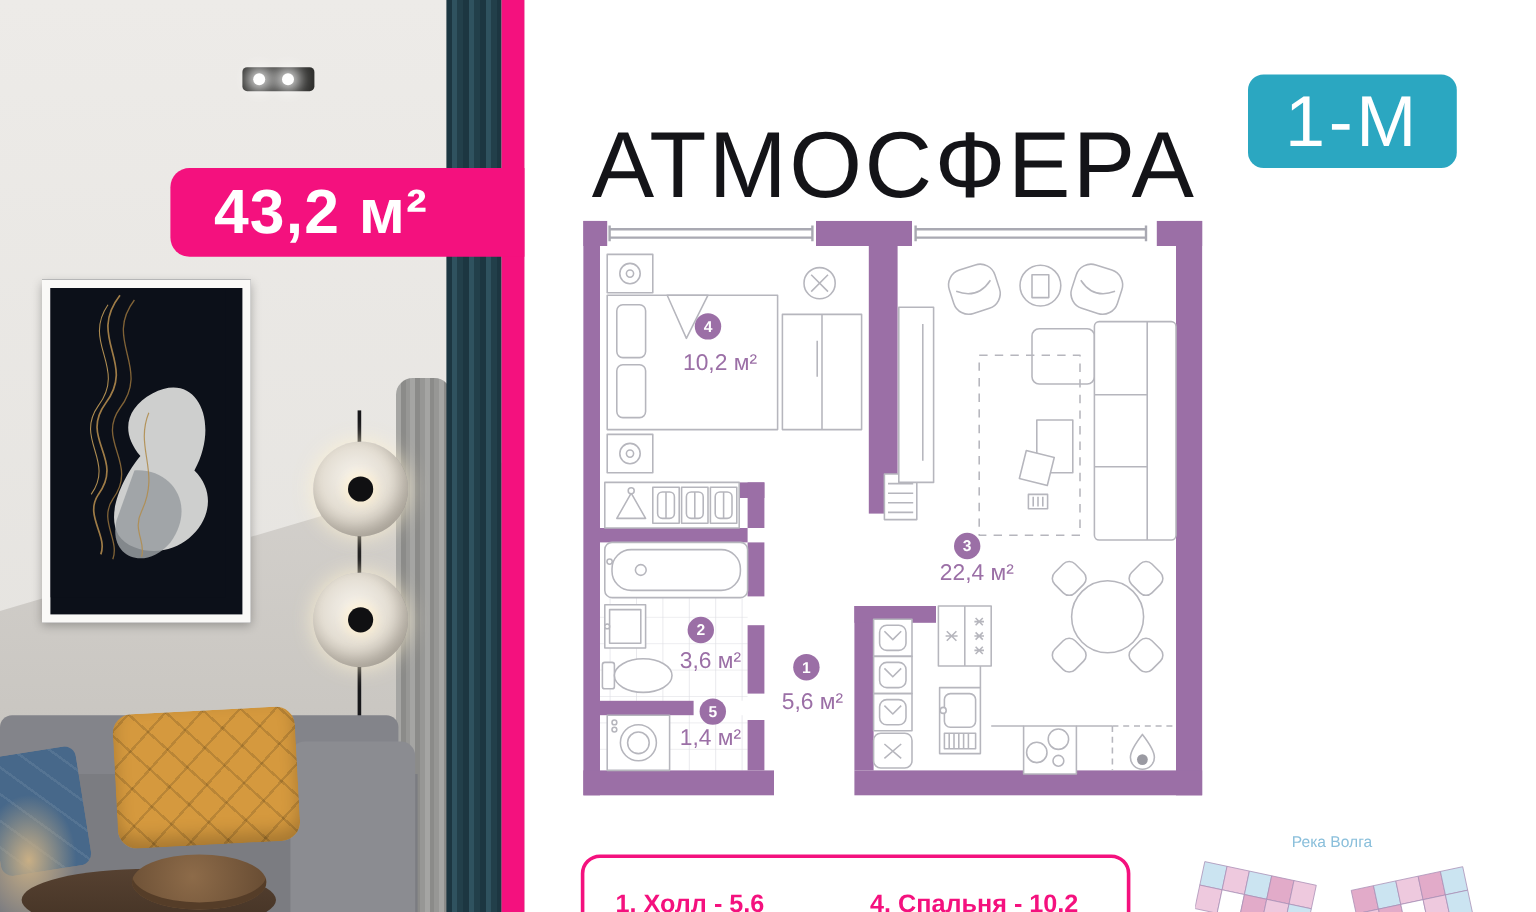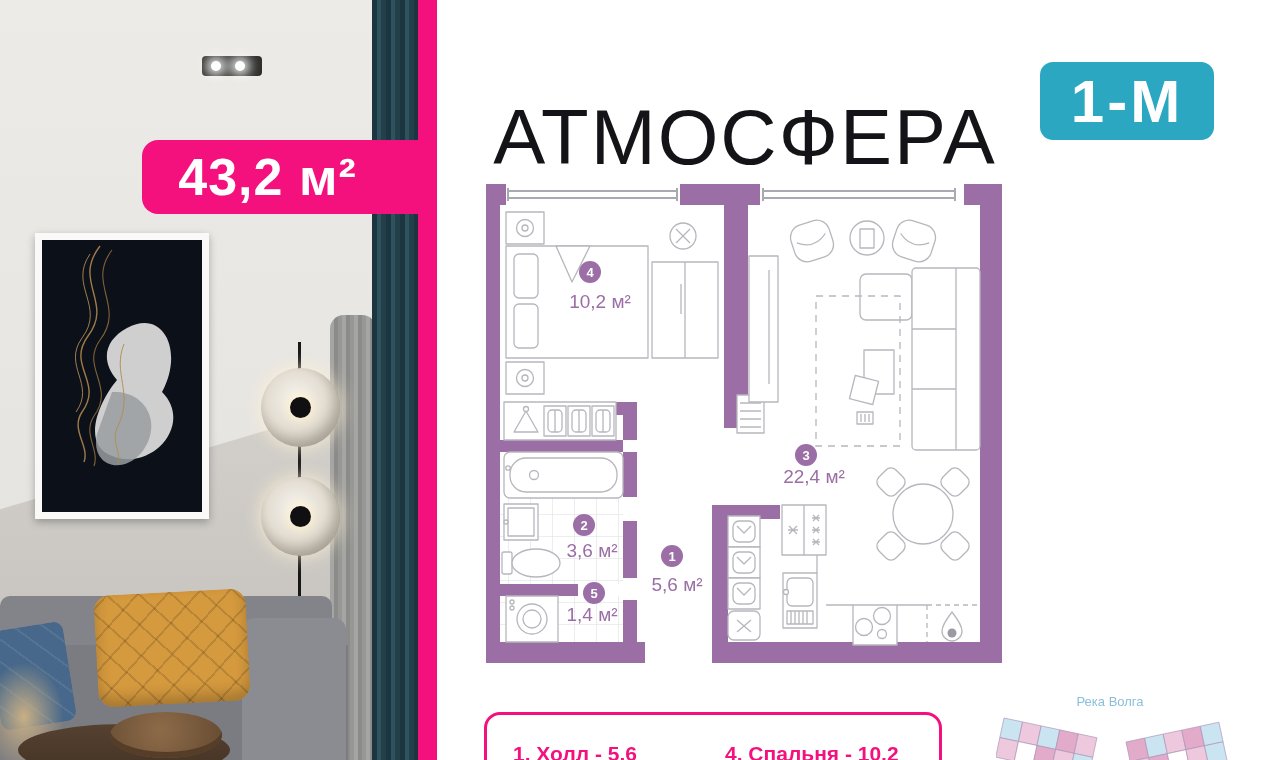--- a/index.html
+++ b/index.html
@@ -54,21 +54,21 @@
   .area-badge{left:142px;top:140px;width:295px;height:74px;background:#F4117E;
        border-radius:16px 0 0 16px;display:flex;align-items:center;justify-content:center;
        padding-right:44px;box-sizing:border-box;color:#fff;font-size:52px;font-weight:bold;
        letter-spacing:1px;}
 
   
   .title{left:445px;top:48px;width:600px;text-align:center;color:#141418;
        font-size:78px;font-weight:300;letter-spacing:2px;margin-top:44px;}
   .type-badge{left:1040px;top:62px;width:174px;height:78px;background:#2BA7C1;border-radius:13px;
        display:flex;align-items:center;justify-content:center;color:#fff;font-size:60px;
-       font-weight:700;letter-spacing:3px;}
+       font-weight:400;letter-spacing:3px;}
 
   
   .plan{left:486px;top:184px;}
   svg text{font-family:"Liberation Sans",sans-serif;}
   .num{fill:#ffffff;font-size:13px;font-weight:bold;text-anchor:middle;}
   .area{fill:#9B6FA6;font-size:19px;text-anchor:middle;}
   .furn{stroke:#b6b6bd;fill:#ffffff;stroke-width:1.3;stroke-linejoin:round;}
   .ln{stroke:#b6b6bd;fill:none;stroke-width:1.3;stroke-linejoin:round;}
 
   

